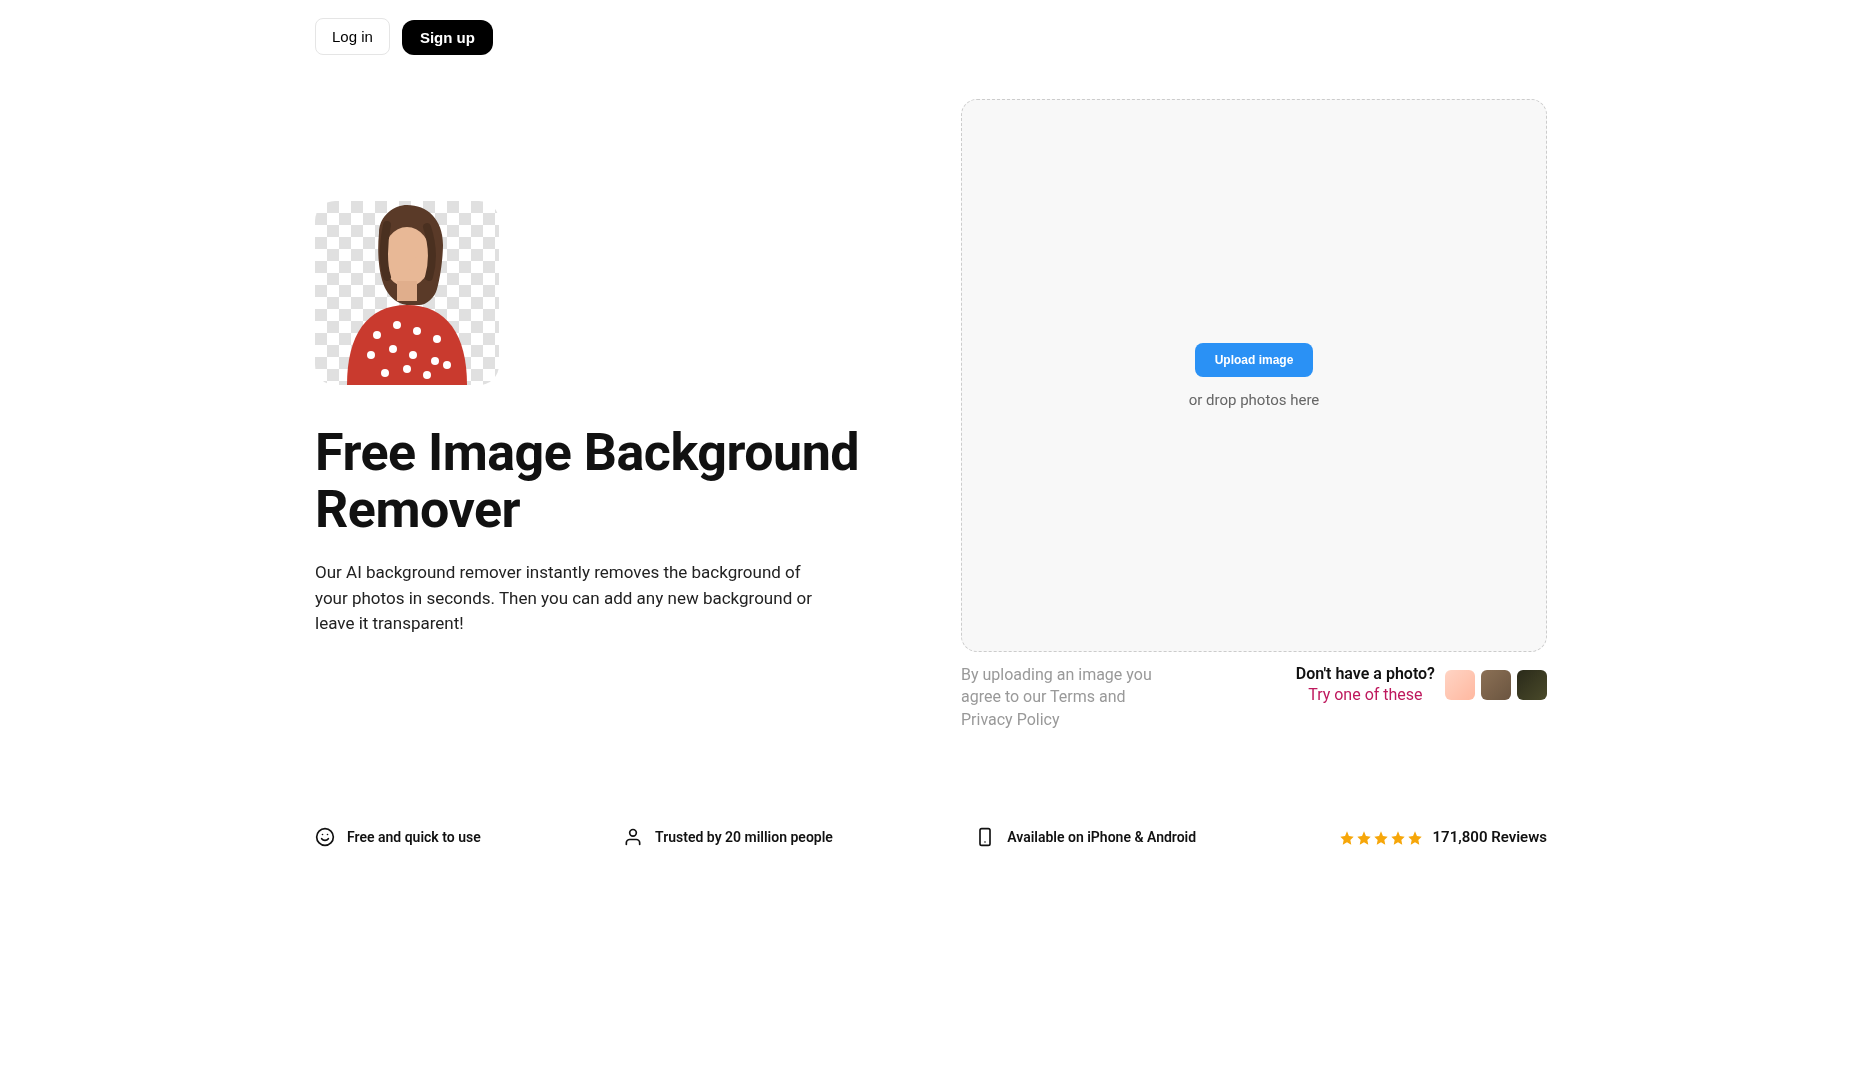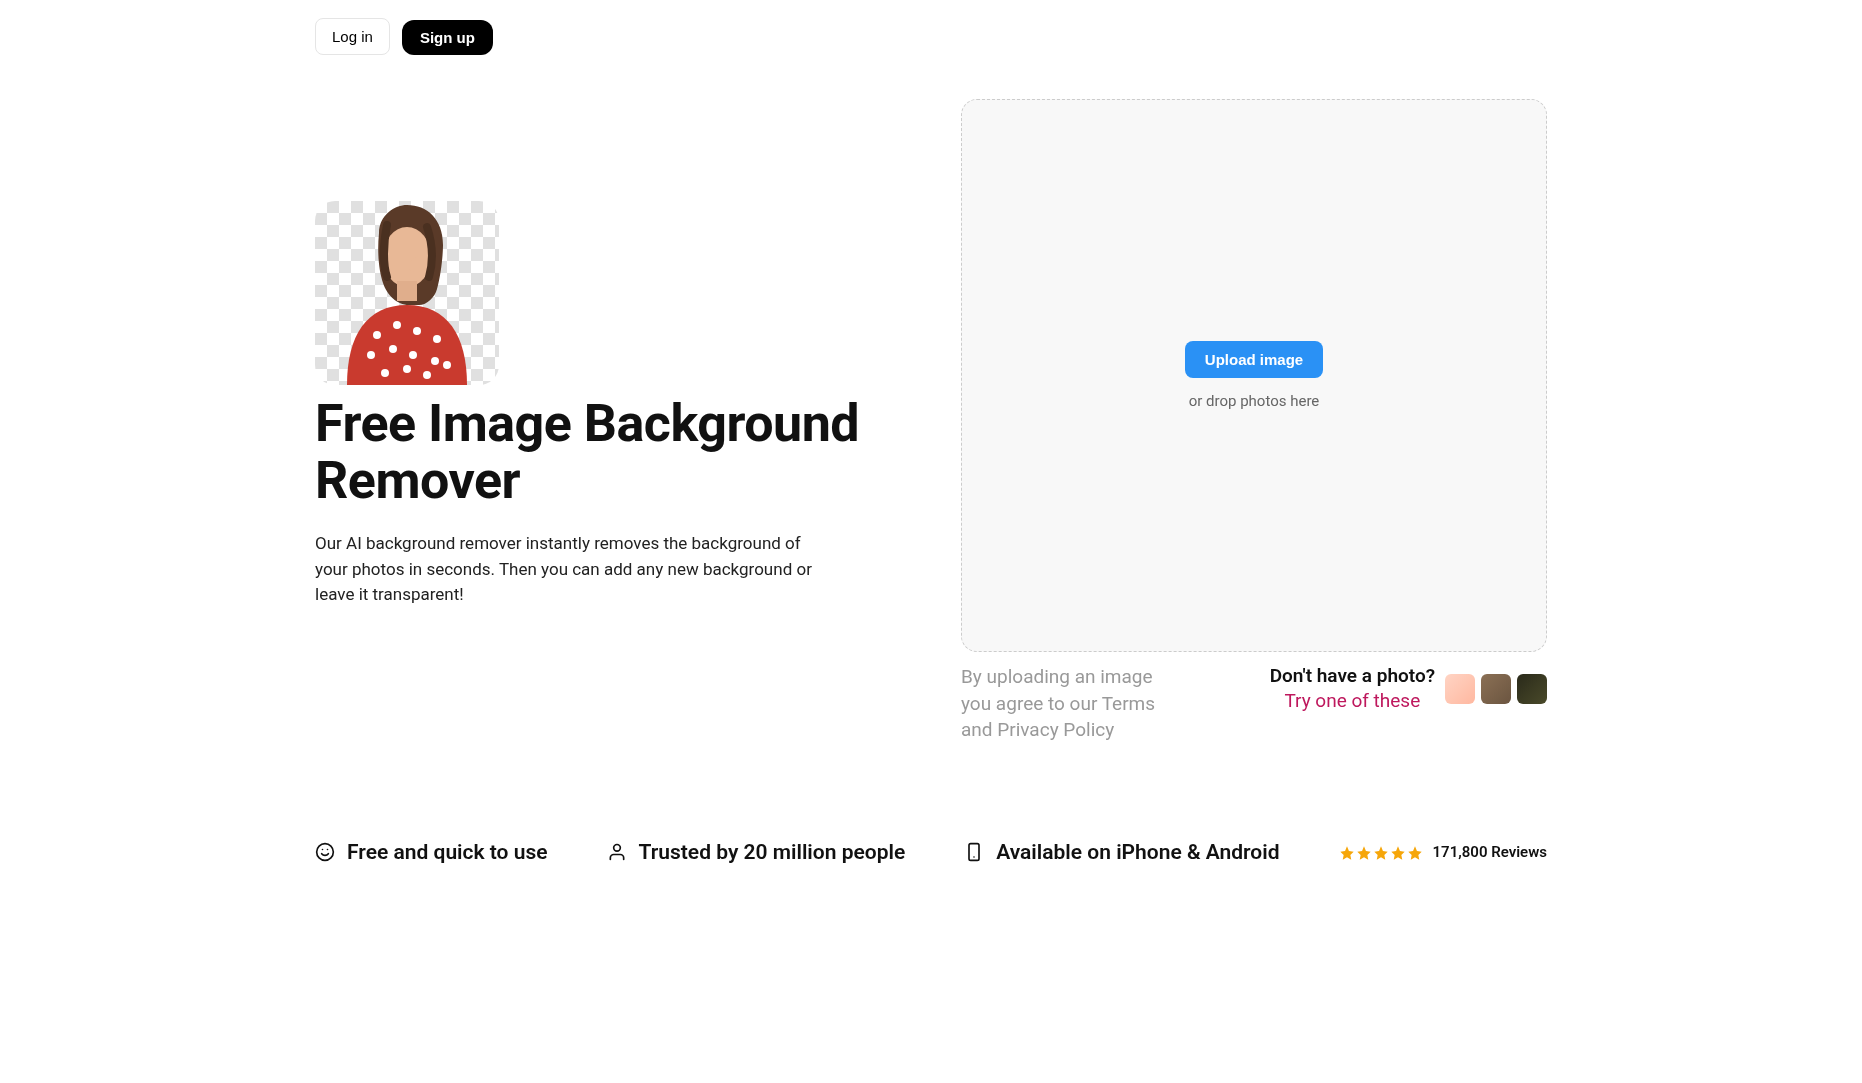--- a/index.html
+++ b/index.html
@@ -111,21 +111,21 @@
       bottom: 0;
       left: 50%;
       transform: translateX(-50%);
       width: 160px;
       height: 180px;
     }
     .hero-title {
       font-size: 52px;
       font-weight: 700;
       line-height: 1.1;
-      margin-top: 10px;
+      margin-top: 39px;
       letter-spacing: -0.5px;
     }
     .hero-desc {
       font-size: 17px;
       line-height: 1.5;
       margin-top: 22px;
       max-width: 520px;
       color: #222;
     }
     .hero-right {
@@ -143,35 +143,35 @@
       align-items: center;
       justify-content: center;
       cursor: pointer;
     }
     .btn-upload {
       padding: 10px 20px;
       background: #2a91f5;
       color: #fff;
       border: none;
       border-radius: 8px;
-      font-size: 15px;
+      font-size: 12px;
       font-weight: 600;
       cursor: pointer;
     }
     .drop-text {
       margin-top: 14px;
       font-size: 15px;
       color: #666;
     }
     .upload-meta {
       display: flex;
       justify-content: space-between;
       align-items: flex-start;
       margin-top: 12px;
-      font-size: 19px;
+      font-size: 16px;
       gap: 20px;
     }
     .terms-text {
       color: #999;
       line-height: 1.4;
       max-width: 200px;
     }
     .sample-block {
       display: flex;
       align-items: center;
@@ -205,21 +205,21 @@
     .features {
       display: flex;
       justify-content: space-between;
       align-items: center;
       margin-top: 96px;
     }
     .feature {
       display: flex;
       align-items: center;
       gap: 12px;
-      font-size: 21px;
+      font-size: 14px;
       font-weight: 600;
     }
     .feature-icon {
       width: 20px;
       height: 20px;
       flex-shrink: 0;
     }
     .reviews {
       display: flex;
       align-items: flex-end;

